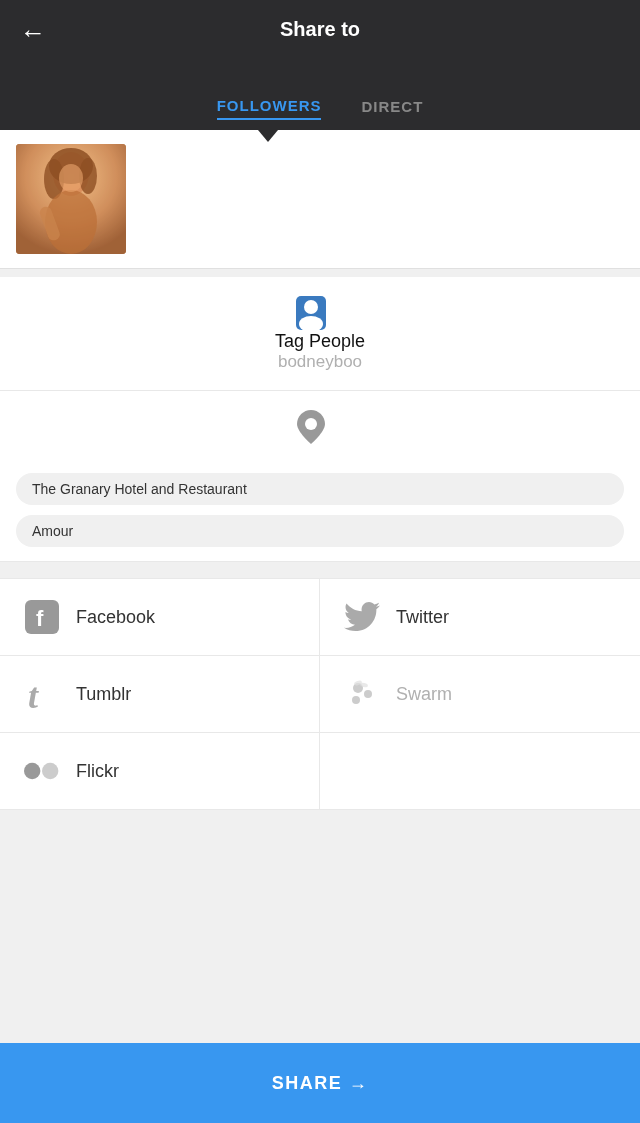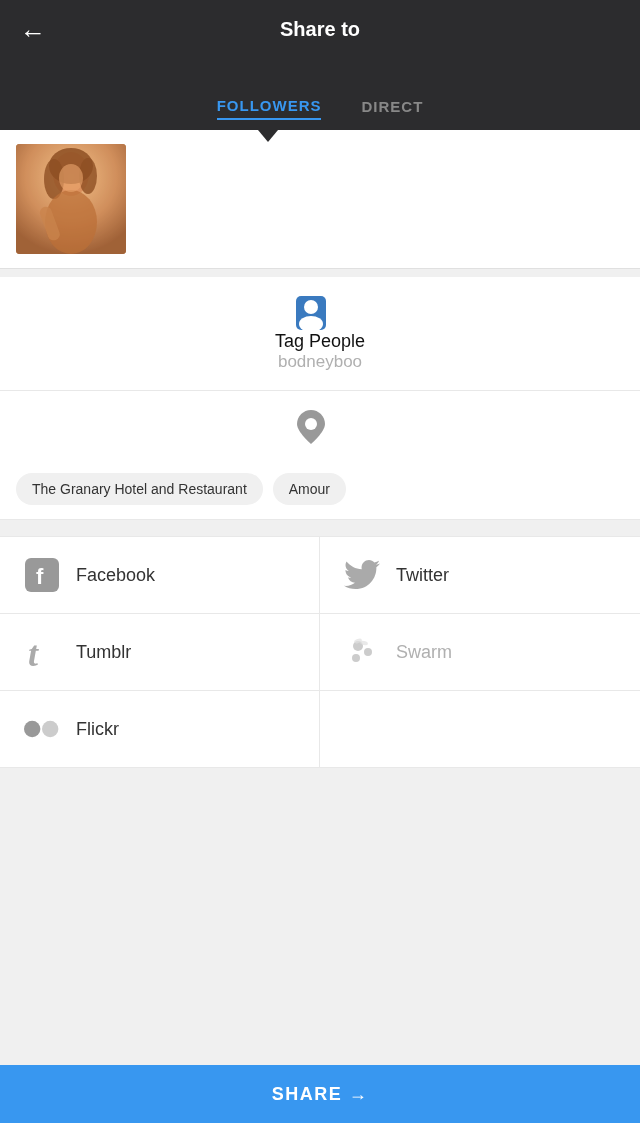--- a/index.html
+++ b/index.html
@@ -149,20 +149,21 @@
     }
 
     
     .location-pills {
       background: white;
       padding: 10px 16px 14px;
       border-bottom: 1px solid #e8e8e8;
       display: flex;
       gap: 10px;
       overflow: hidden;
+      flex-direction: column;
     }
     .pill {
       background: #f0f0f0;
       border-radius: 20px;
       padding: 8px 16px;
       font-size: 14px;
       color: #333;
       white-space: nowrap;
       cursor: pointer;
     }
@@ -203,21 +204,21 @@
     .share-label-disabled {
       color: #b0b0b0;
     }
 
     
     .share-btn-container {
       position: absolute;
       bottom: 0;
       left: 0;
       right: 0;
-      height: 58px;
+      height: 80px;
       background: #3897f0;
       display: flex;
       align-items: center;
       justify-content: center;
       cursor: pointer;
     }
     .share-btn-text {
       color: white;
       font-size: 18px;
       font-weight: 700;

